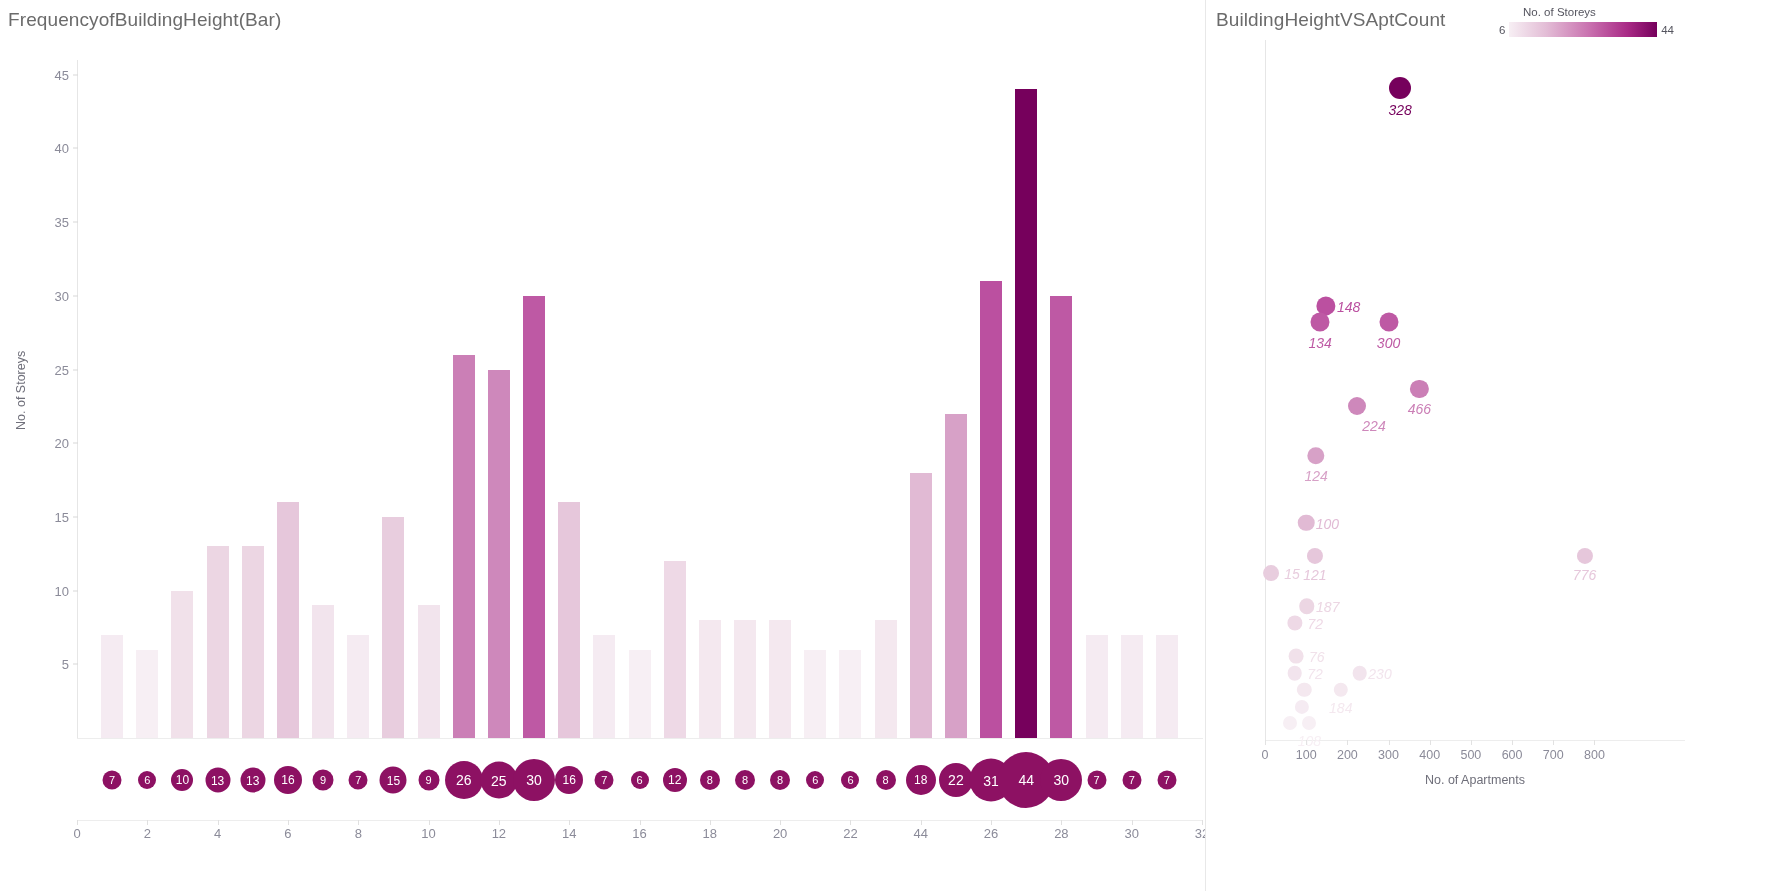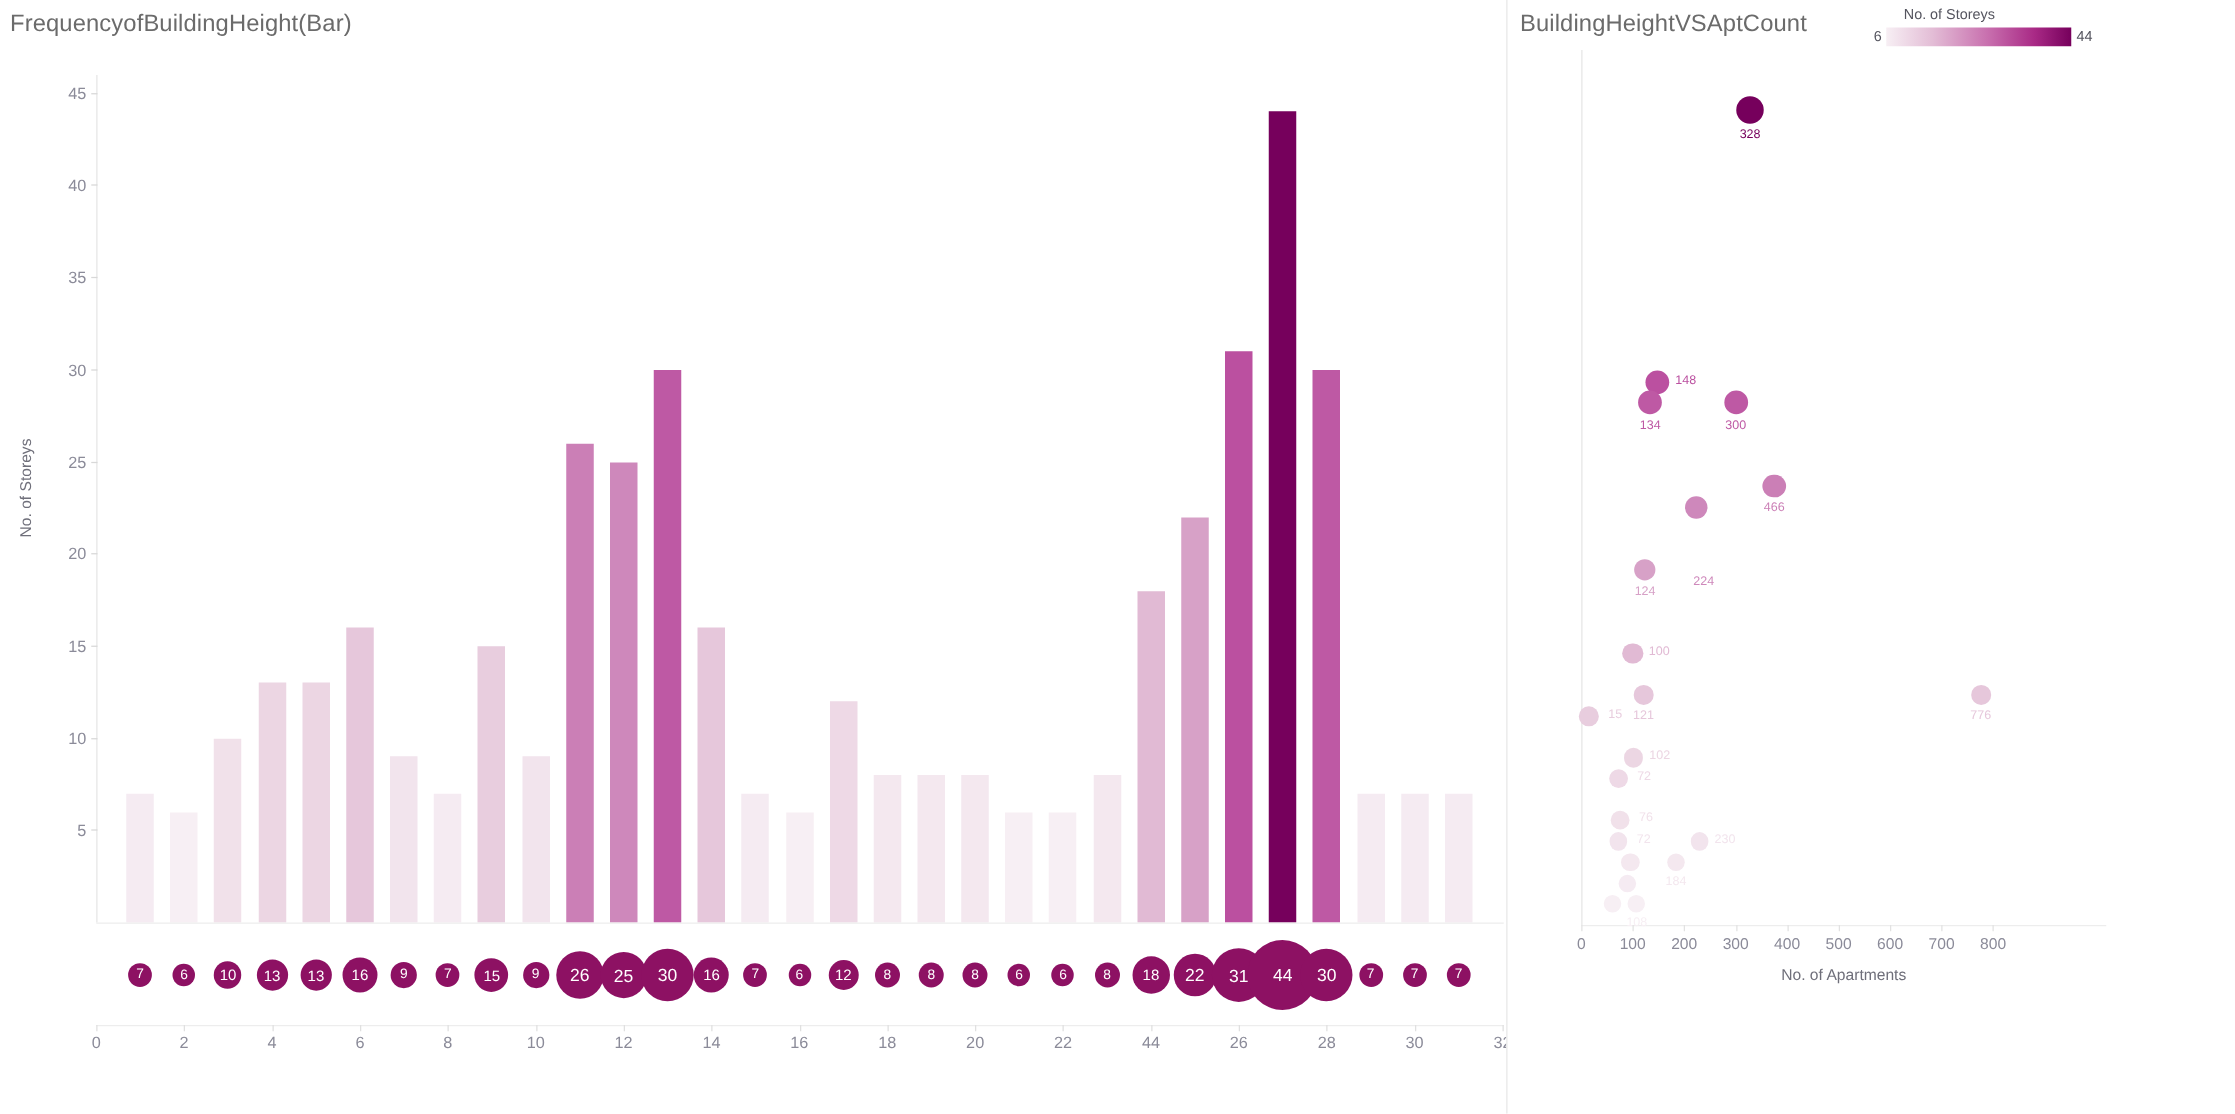--- a/index.html
+++ b/index.html
@@ -66,21 +66,21 @@
   #bar-xlabel {
     position: absolute; top: 853px; left: 77px; width: 1126px;
     text-align: center; font-size: 12.5px; color: #6f6f7a;
   }
 
   
   #scatter-plot { position: absolute; left: 1265px; top: 40px; width: 400px; height: 700px; }
   #sc-axis-v { position: absolute; left: 1265px; top: 40px; width: 1px; height: 700px; background: #e6e6e6; }
   #sc-axis-h { position: absolute; left: 1265px; top: 740px; width: 420px; height: 1px; background: #ededed; }
   .dot { position: absolute; border-radius: 50%; transform: translate(-50%, -50%); }
-  .dot-label { position: absolute; font-size: 10px; white-space: nowrap; transform: translate(-50%, 0); }
+  .dot-label { position: absolute; font-size: 14px; white-space: nowrap; transform: translate(-50%, 0); font-style: italic; }
   .sxtick { position: absolute; top: 748px; transform: translateX(-50%); font-size: 12.5px; color: #8b8b99; }
   .sxtick-mark { position: absolute; top: 740px; width: 1px; height: 5px; background: #e2e2e2; }
   #scatter-xlabel {
     position: absolute; top: 773px; left: 1265px; width: 420px;
     text-align: center; font-size: 12.5px; color: #6f6f7a;
   }
 
   
   #legend { position: absolute; right: 8px; top: 6px; width: 175px; }
   #legend-title { font-size: 11.5px; color: #55555f; margin-left: 24px; margin-bottom: 4px; }
@@ -251,33 +251,33 @@
       <div class="dot-label" style="color: rgb(118, 0, 92); left: 135.07px; top: 62.4146px;">328</div>
       <div class="dot" style="left: 60.9464px; top: 265.61px; width: 19.2632px; height: 19.2632px; background: rgb(187, 80, 160);"></div>
       <div class="dot-label" style="color: rgb(187, 80, 160); left: 83.578px; top: 258.61px;">148</div>
       <div class="dot" style="left: 55.1812px; top: 282.317px; width: 19.0526px; height: 19.0526px; background: rgb(190, 89, 164);"></div>
       <div class="dot-label" style="color: rgb(190, 89, 164); left: 55.1812px; top: 294.843px;">134</div>
       <div class="dot" style="left: 123.54px; top: 282.317px; width: 19.0526px; height: 19.0526px; background: rgb(190, 89, 164);"></div>
       <div class="dot-label" style="color: rgb(190, 89, 164); left: 123.54px; top: 294.843px;">300</div>
       <div class="dot" style="left: 154.425px; top: 349.146px; width: 18.2105px; height: 18.2105px; background: rgb(203, 127, 182);"></div>
       <div class="dot-label" style="color: rgb(203, 127, 182); left: 154.425px; top: 361.252px;">466</div>
       <div class="dot" style="left: 92.2432px; top: 365.854px; width: 18px; height: 18px; background: rgb(206, 136, 187);"></div>
-      <div class="dot-label" style="color: rgb(206, 136, 187); left: 98px; top: 377.854px; margin-top: 42px;">224</div>
+      <div class="dot-label" style="color: rgb(206, 136, 187); left: 109px; top: 377.854px;">224</div>
       <div class="dot" style="left: 51.0632px; top: 415.976px; width: 17.3684px; height: 17.3684px; background: rgb(215, 161, 199);"></div>
       <div class="dot-label" style="color: rgb(215, 161, 199); left: 51.0632px; top: 427.66px;">124</div>
       <div class="dot" style="left: 41.18px; top: 482.805px; width: 16.5263px; height: 16.5263px; background: rgb(225, 186, 212);"></div>
       <div class="dot-label" style="color: rgb(225, 186, 212); left: 62.4432px; top: 475.805px;">100</div>
       <div class="dot" style="left: 49.8278px; top: 516.22px; width: 16.1053px; height: 16.1053px; background: rgb(230, 199, 219);"></div>
       <div class="dot-label" style="color: rgb(230, 199, 219); left: 49.8278px; top: 527.272px;">121</div>
       <div class="dot" style="left: 319.557px; top: 516.22px; width: 16.1053px; height: 16.1053px; background: rgb(230, 199, 219);"></div>
       <div class="dot-label" style="color: rgb(230, 199, 219); left: 319.557px; top: 527.272px;">776</div>
       <div class="dot" style="left: 6.177px; top: 532.927px; width: 15.8947px; height: 15.8947px; background: rgb(232, 205, 222);"></div>
       <div class="dot-label" style="color: rgb(232, 205, 222); left: 27.1244px; top: 525.927px;">15</div>
       <div class="dot" style="left: 42.0036px; top: 566.341px; width: 15.4737px; height: 15.4737px; background: rgb(236, 214, 227);"></div>
-      <div class="dot-label" style="color: rgb(236, 214, 227); left: 62.7404px; top: 559.341px;">102</div>
+      <div class="dot-label" style="color: rgb(236, 214, 227); left: 62.7404px; top: 559.341px;">187</div>
       <div class="dot" style="left: 29.6496px; top: 583.049px; width: 15.2632px; height: 15.2632px; background: rgb(238, 217, 230);"></div>
       <div class="dot-label" style="color: rgb(238, 217, 230); left: 50.2812px; top: 576.049px;">72</div>
       <div class="dot" style="left: 31.2968px; top: 616.463px; width: 14.8421px; height: 14.8421px; background: rgb(241, 225, 234);"></div>
       <div class="dot-label" style="color: rgb(241, 225, 234); left: 51.7179px; top: 609.463px;">76</div>
       <div class="dot" style="left: 29.6496px; top: 633.171px; width: 14.6316px; height: 14.6316px; background: rgb(242, 228, 237);"></div>
       <div class="dot-label" style="color: rgb(242, 228, 237); left: 49.9654px; top: 626.171px;">72</div>
       <div class="dot" style="left: 94.714px; top: 633.171px; width: 14.6316px; height: 14.6316px; background: rgb(242, 228, 237);"></div>
       <div class="dot-label" style="color: rgb(242, 228, 237); left: 115.03px; top: 626.171px;">230</div>
       <div class="dot" style="left: 75.7712px; top: 649.878px; width: 14.4211px; height: 14.4211px; background: rgb(244, 232, 239);"></div>
       <div class="dot-label" style="color: rgb(244, 232, 239); left: 75.7712px; top: 660.089px;">184</div>

